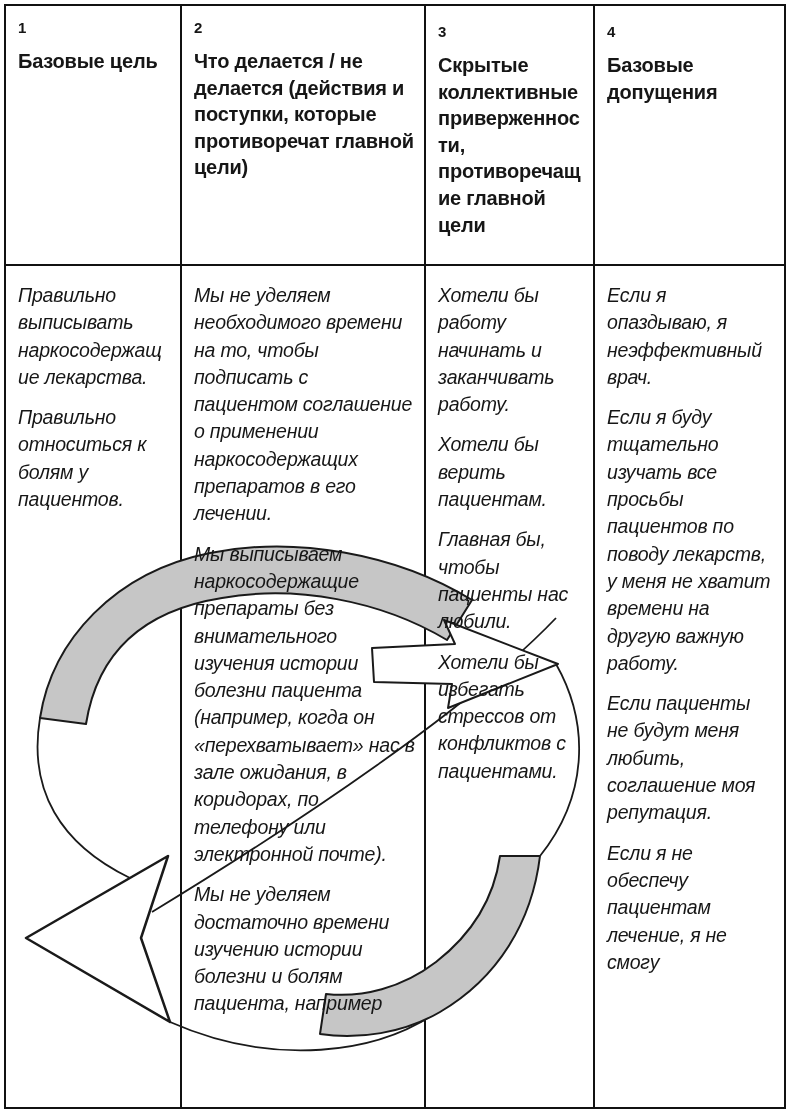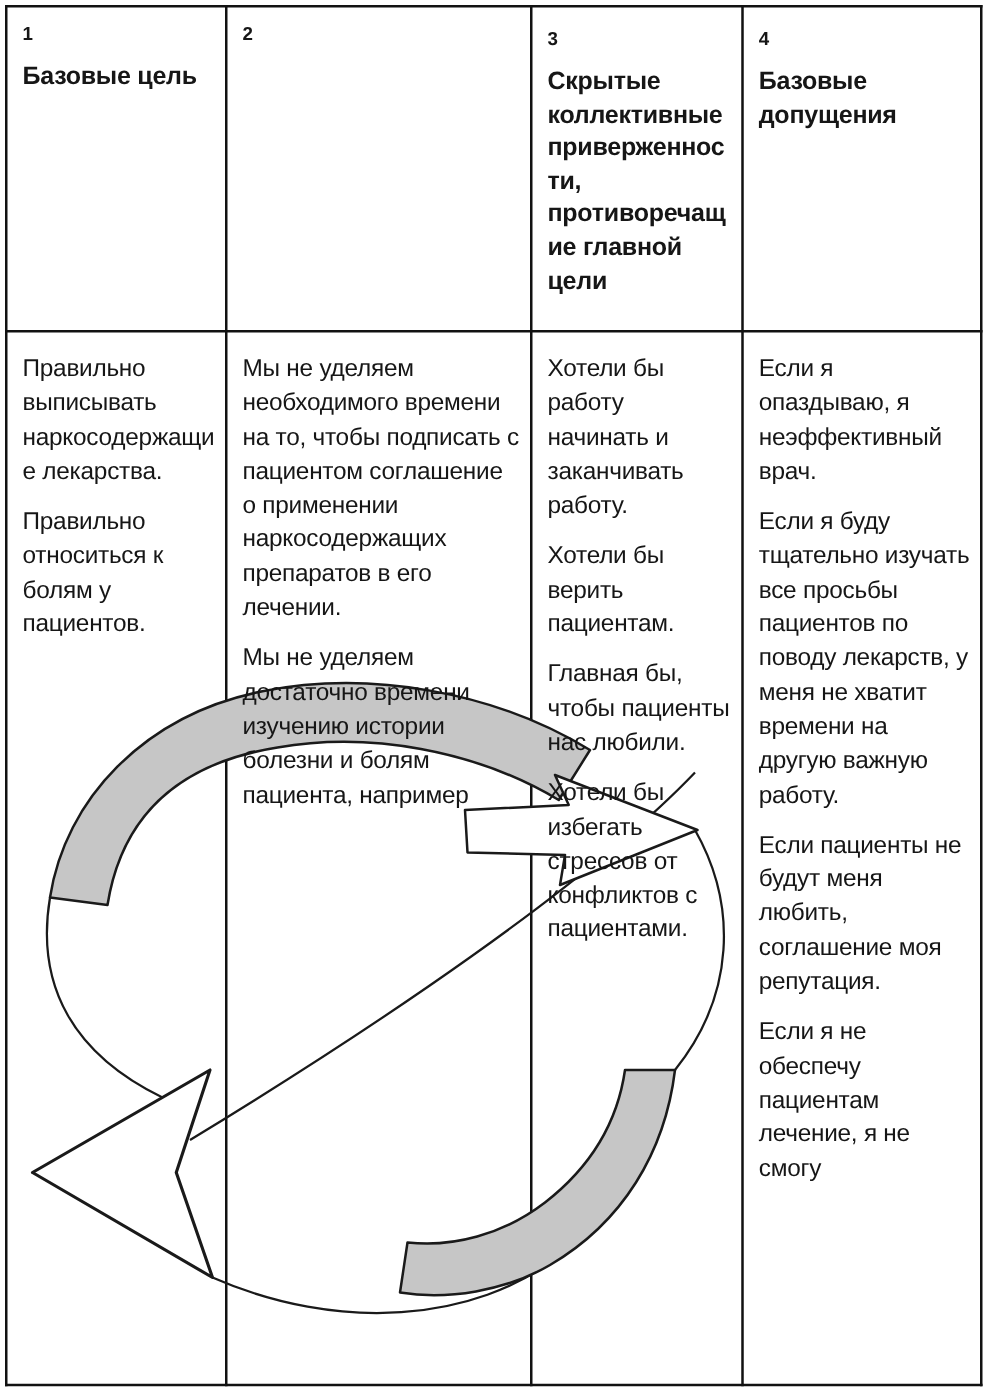--- a/index.html
+++ b/index.html
@@ -58,21 +58,21 @@
   }
   .body-cell {
     top: 266px;
     height: 841px;
     box-sizing: border-box;
     padding: 16px 8px 0 12px;
     font-size: 19.5px;
     line-height: 1.4;
     letter-spacing: -0.2px;
   }
-  .body-cell p { margin: 0 0 13px 0; }
+  .body-cell p { margin: 0 0 13px 0; font-style: italic; }
   
   .c1 { left: 6px;   width: 174px; }
   .c2 { left: 182px; width: 242px; }
   .c3 { left: 426px; width: 167px; }
   .c4 { left: 595px; width: 189px; }
 </style>
 </head>
 <body>
 
 <div class="page">
@@ -101,36 +101,38 @@
 
     <path d="M 26 938 L 168 856 L 141 938 L 170 1022 Z" stroke-width="2.5" stroke-linejoin="round" stroke="#1a1a1a" fill="#ffffff"></path>
   </svg>
 
   <div class="cell header-cell c1">
     <span class="col-number">1</span>
     <span>Базовые цель</span>
   </div>
   <div class="cell header-cell c2">
     <span class="col-number">2</span>
+    <span>Что делается / не делается (действия и поступки, которые противоречат главной цели)</span>
   </div>
   <div class="cell header-cell low c3">
     <span class="col-number">3</span>
     <span>Скрытые коллективные приверженности, противоречащие главной цели</span>
   </div>
   <div class="cell header-cell low c4">
     <span class="col-number">4</span>
     <span>Базовые допущения</span>
   </div>
 
   <div class="cell body-cell c1">
     <p>Правильно выписывать наркосодержащие лекарства.</p>
     <p>Правильно относиться к болям у пациентов.</p>
   </div>
   <div class="cell body-cell c2">
     <p>Мы не уделяем необходимого времени на то, чтобы подписать с пациентом соглашение о применении наркосодержащих препаратов в его лечении.</p>
+    <p>Мы выписываем наркосодержащие препараты без внимательного изучения истории болезни пациента (например, когда он «перехватывает» нас в зале ожидания, в коридорах, по телефону или электронной почте).</p>
     <p>Мы не уделяем достаточно времени изучению истории болезни и болям пациента, например</p>
   </div>
   <div class="cell body-cell c3">
     <p>Хотели бы работу начинать и заканчивать работу.</p>
     <p>Хотели бы верить пациентам.</p>
     <p>Главная бы, чтобы пациенты нас любили.</p>
     <p>Хотели бы избегать стрессов от конфликтов с пациентами.</p>
   </div>
   <div class="cell body-cell c4">
     <p>Если я опаздываю, я неэффективный врач.</p>

